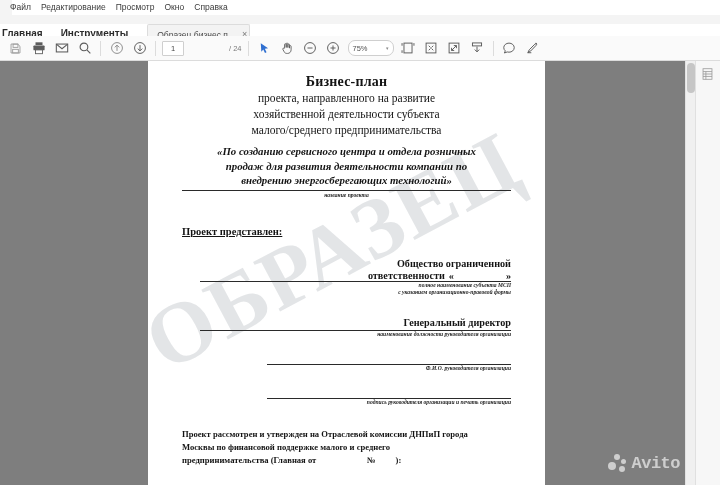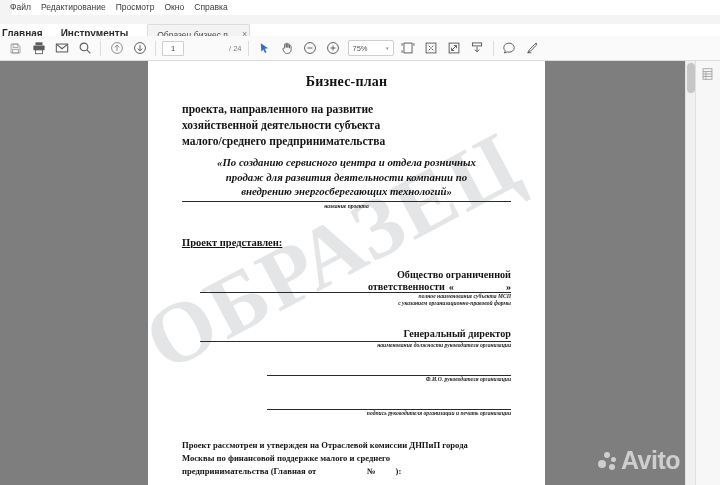--- a/index.html
+++ b/index.html
@@ -101,21 +101,21 @@
     text-align: center; font-size: 7.5px; color: #444;
     font-family: "Liberation Sans", sans-serif;
     border-radius: 1px;
     padding: 0;
   }
   .pagebox .of { font-size: 7.5px; color: #7a7a7a; margin-left: 42px; }
   .zoombox {
     display: flex; align-items: center; justify-content: space-between;
     width: 46px; height: 16px;
     border: 1px solid #cfcfcf; background: #fff;
-    border-radius: 2px;
+    border-radius: 7px;
     font-size: 7.5px; color: #555;
     padding: 0 4px;
     margin: 0 3px;
     cursor: pointer; flex: 0 0 auto;
   }
   .zoombox .car { font-size: 5px; color: #8a8a8a; }
 
   
   .viewer {
     position: absolute; left: 0; top: 61px;
@@ -180,23 +180,22 @@
     padding: 0 34px;
     font-family: "Liberation Serif", serif;
     color: #141414;
   }
   .d-title {
     text-align: center; font-weight: 700;
     font-size: 14px; margin-top: 13px;
     letter-spacing: .2px;
   }
   .d-sub {
-    font-weight: 700;
+    text-align: center; font-weight: 400;
     font-size: 11.5px; line-height: 16px;
-    margin-top: 11px;
   }
   .d-quote {
     text-align: center; font-weight: 700; font-style: italic;
     font-size: 10.8px; line-height: 14.5px;
     margin-top: 6px;
   }
   .rule {
     border-bottom: 1px solid #2a2a2a;
     margin: 2px 0 1px 0;
   }
@@ -258,22 +257,22 @@
   }
   .avito .dots i {
     position: absolute; display: block; border-radius: 50%;
     background: #ffffff;
   }
   .avito .dots i.a { width: 8px;  height: 8px;  left: 0;   top: 9px; }
   .avito .dots i.b { width: 6px;  height: 6px;  left: 6px; top: 1px; }
   .avito .dots i.c { width: 5px;  height: 5px;  left: 13px;top: 6px; }
   .avito .dots i.d { width: 6px;  height: 6px;  left: 11px;top: 13px; }
   .avito .wm-text {
-    font-family: Liberation Sans, sans-serif;
-    font-size: 25px; font-weight: 700; color: #ffffff;
+    font-family: Liberation Mono, monospace;
+    font-size: 17px; font-weight: 700; color: #ffffff;
     letter-spacing: -.5px; line-height: 1;
   }
 </style>
 </head>
 <body>
 
 <div id="app">
 
   <div class="menubar">
     <div class="mi first">Файл</div>

